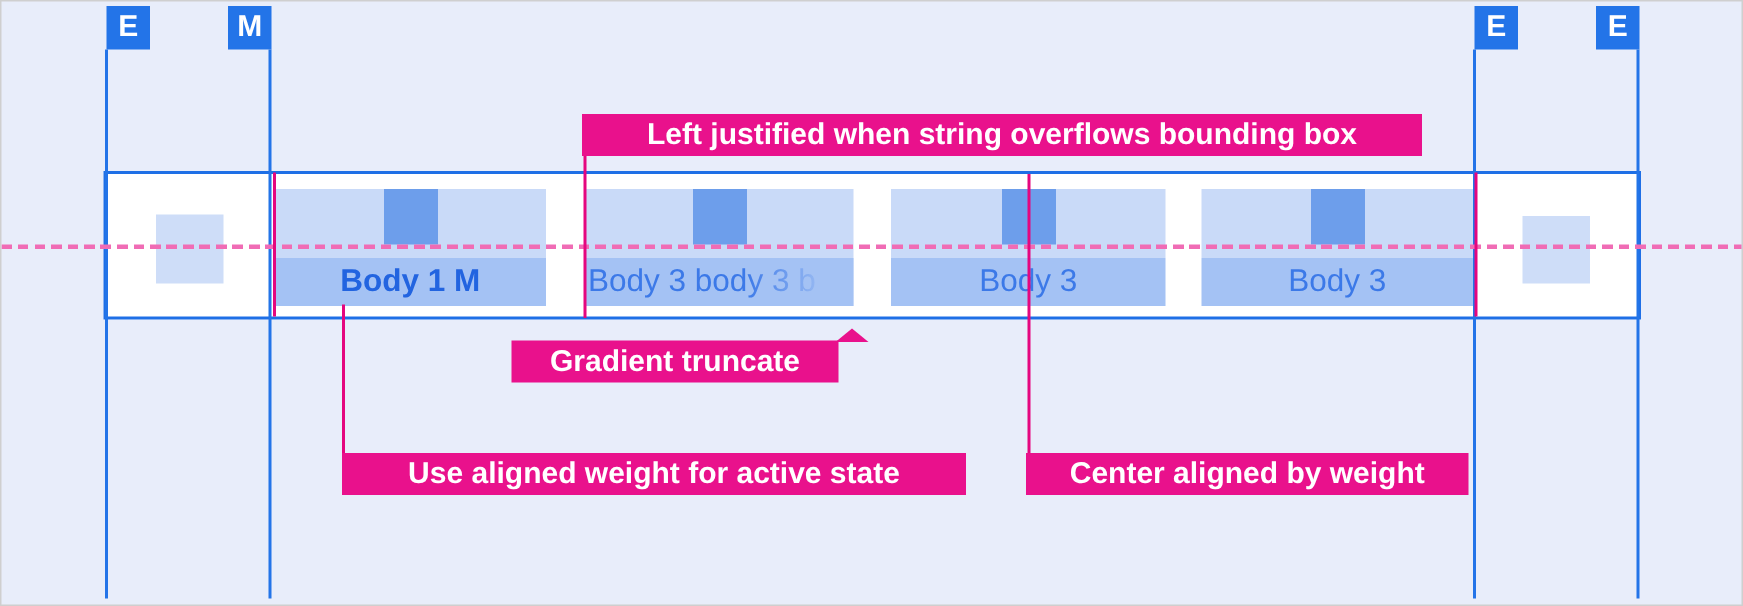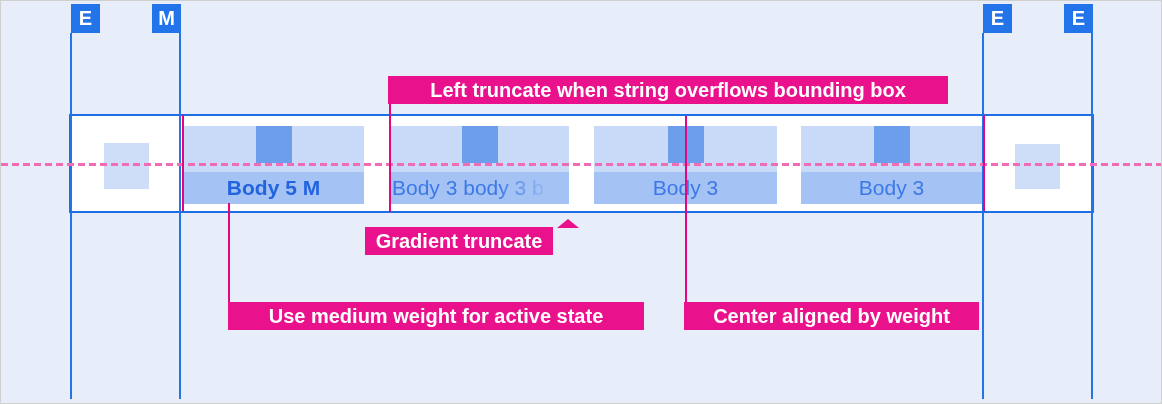--- a/index.html
+++ b/index.html
@@ -75,21 +75,21 @@
 
   <div class="bar"></div>
   <div class="side-square left"></div>
   <div class="side-square right"></div>
 
   <div class="tab active" style="left:182px; width:181px">
     <div class="icon-row">
       <div class="icon"></div>
     </div>
     <div class="label-row">
-      <span>Body 5 M</span>
+      <span>Body 1 M</span>
     </div>
   </div>
 
   <div class="tab truncated" style="left:389px; width:179px">
     <div class="icon-row">
       <div class="icon"></div>
     </div>
     <div class="label-row">
       <span>Body 3 body 3 b</span>
       <div class="fade-overlay"></div>
@@ -115,19 +115,19 @@
   </div>
 
   <div class="baseline"></div>
 
   <div class="ann-line" style="left:181px; top:114px; height:96px"></div>
   <div class="ann-line" style="left:388px; top:103px; height:108px"></div>
   <div class="ann-line" style="left:227px; top:202px; height:100px"></div>
   <div class="ann-line" style="left:684px; top:115px; height:187px"></div>
   <div class="ann-line" style="left:982px; top:114px; height:96px"></div>
 
-  <div class="ann-label" style="left:387px; top:75px;  width:560px">Left truncate when string overflows bounding box</div>
+  <div class="ann-label" style="left:387px; top:75px;  width:560px">Left justified when string overflows bounding box</div>
   <div class="arrow-up"></div>
-  <div class="ann-label" style="left:364px; top:226px; width:188px">Gradient truncate</div>
-  <div class="ann-label" style="left:227px; top:301px; width:416px">Use medium weight for active state</div>
+  <div class="ann-label" style="left:340px; top:226px; width:218px">Gradient truncate</div>
+  <div class="ann-label" style="left:227px; top:301px; width:416px">Use aligned weight for active state</div>
   <div class="ann-label" style="left:683px; top:301px; width:295px">Center aligned by weight</div>
 
 </div>
 
 </body></html>

